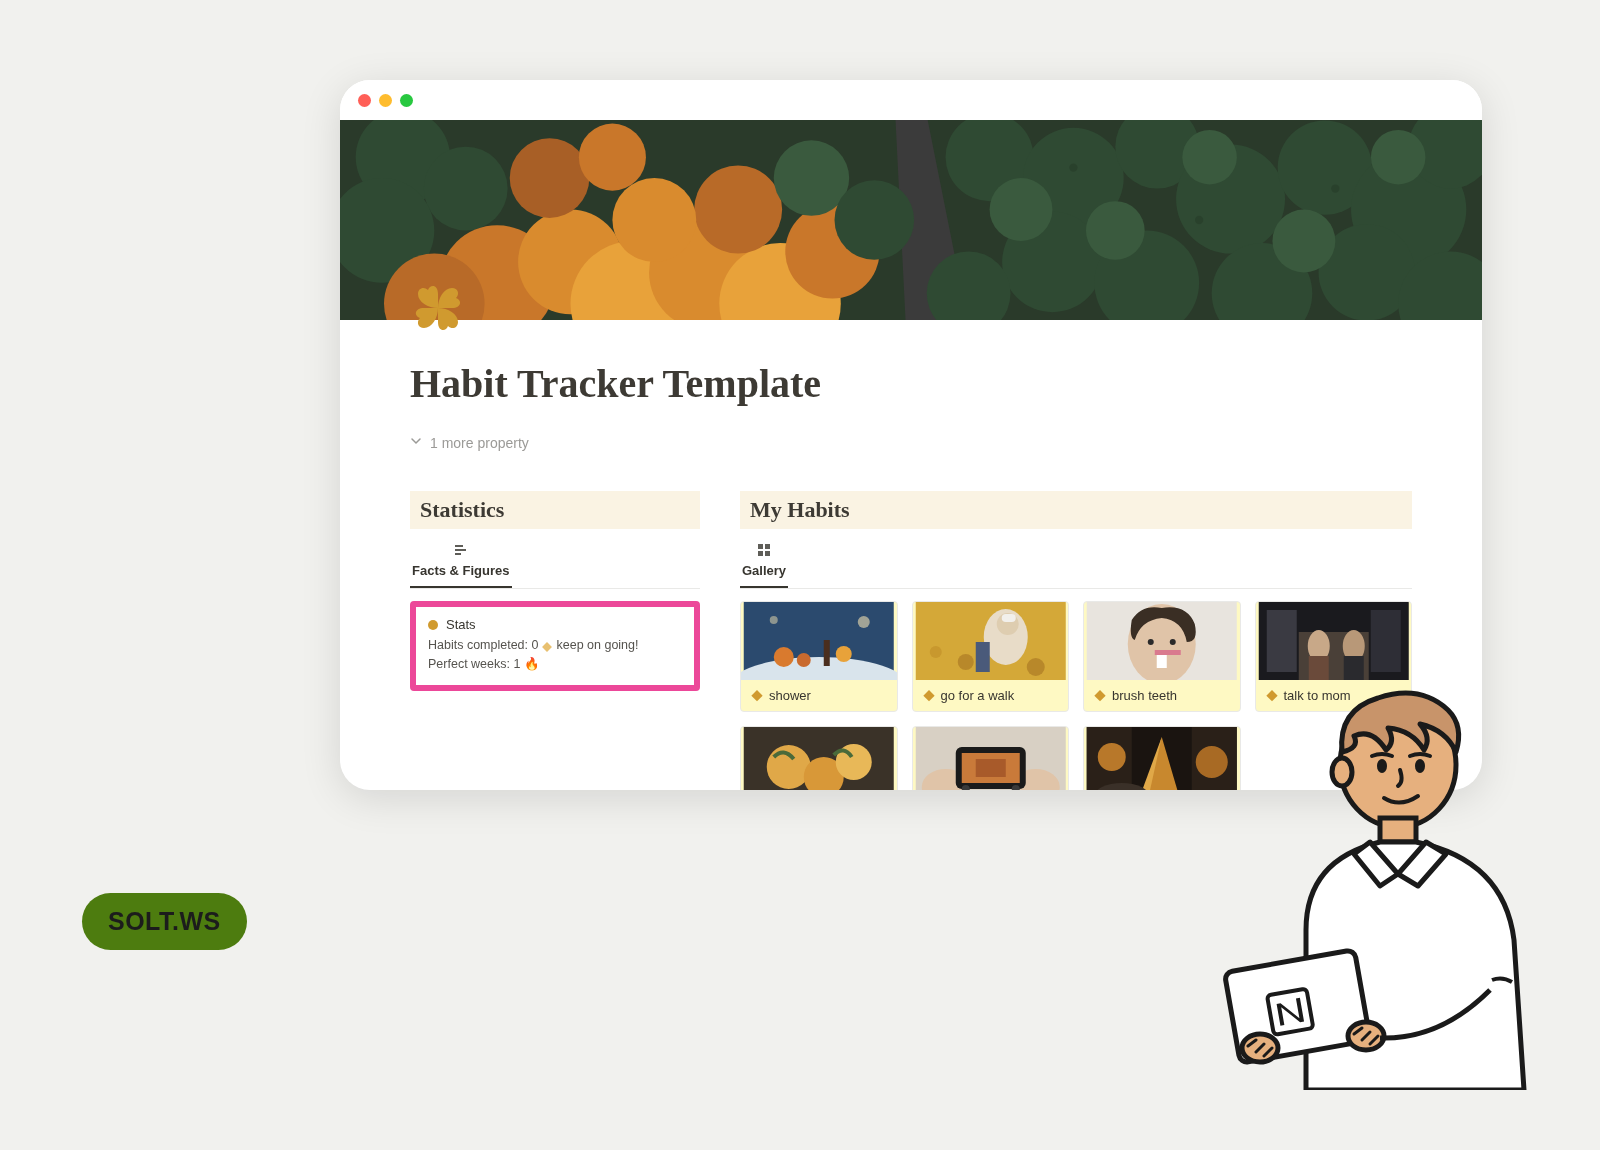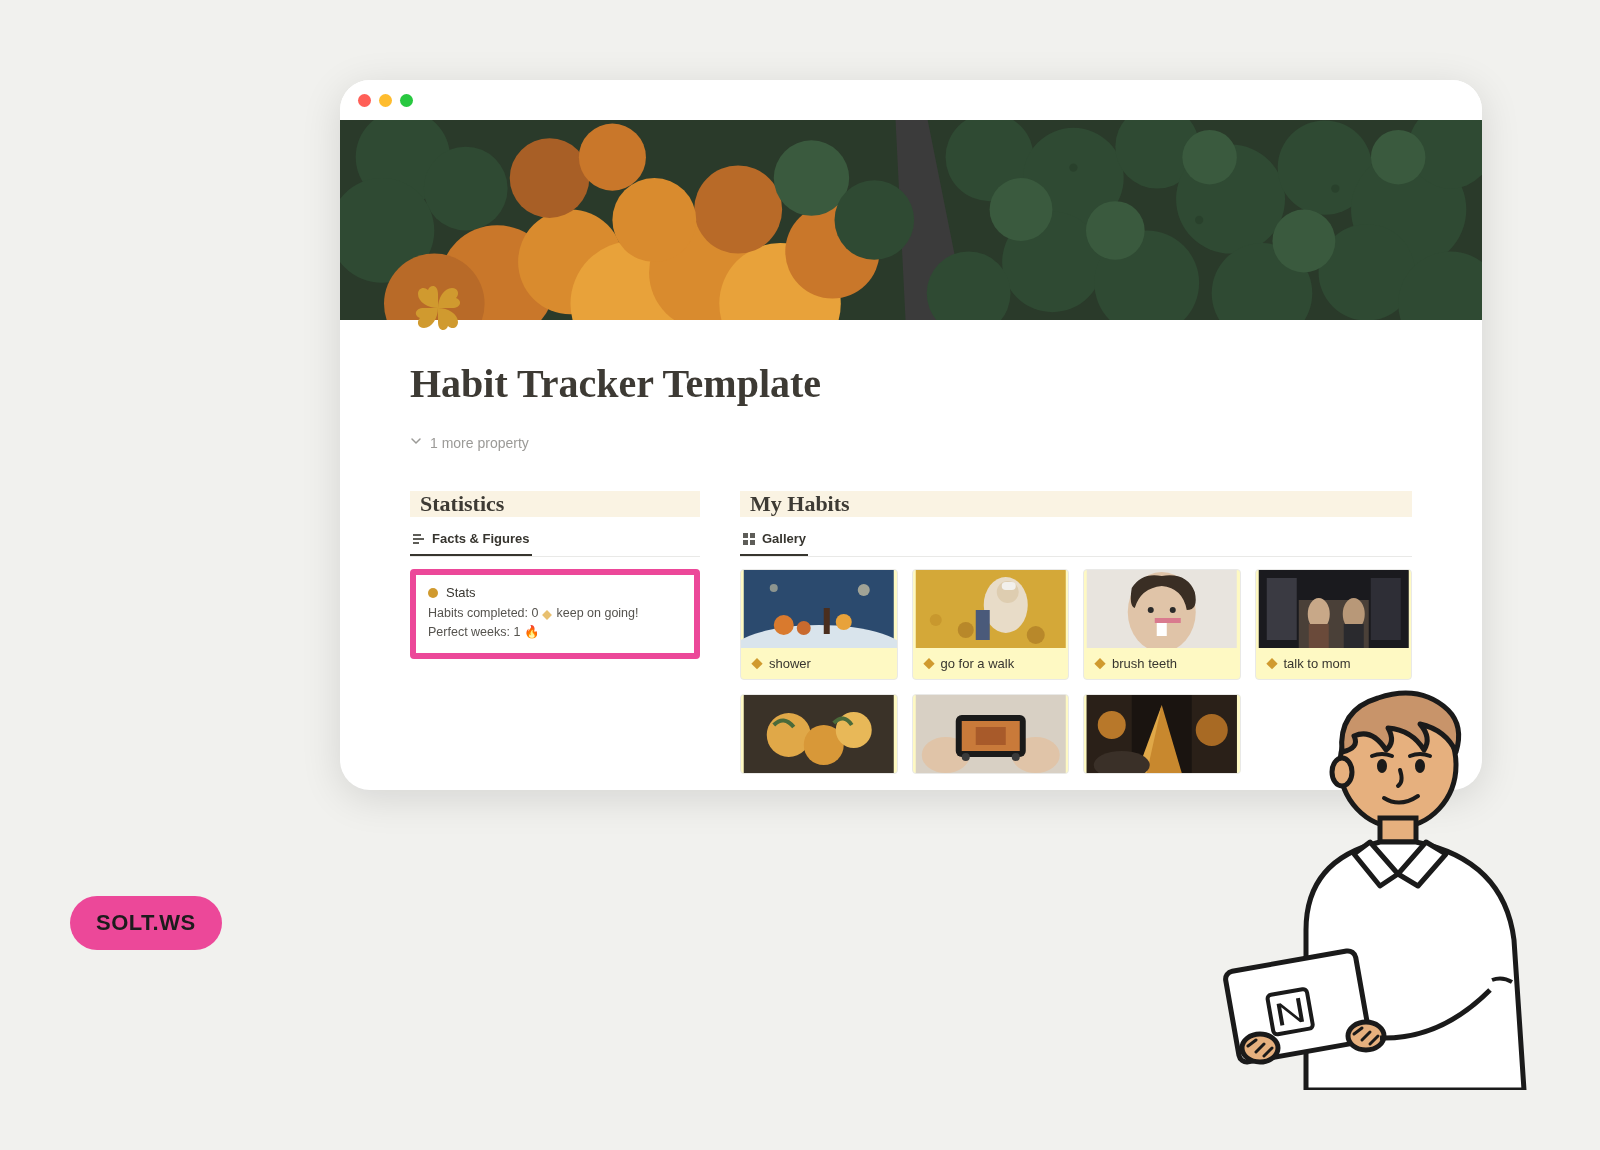--- a/index.html
+++ b/index.html
@@ -81,21 +81,21 @@
   .columns {
     display: flex;
     gap: 40px;
     align-items: flex-start;
   }
   .col-left { width: 290px; flex: 0 0 290px; }
   .col-right { flex: 1; }
 
   .section-header {
     background: #faf3e3;
-    padding: 0 10px;
+    padding: 6px 10px;
     font-size: 22px;
     font-weight: 700;
     color: #3d3a34;
     font-family: ui-serif, Georgia, serif;
     margin-bottom: 8px;
   }
   .view-tabs {
     display: flex;
     align-items: center;
     gap: 6px;
@@ -106,20 +106,21 @@
   }
   .view-tab {
     display: flex;
     align-items: center;
     gap: 6px;
     font-size: 13px;
     font-weight: 600;
     color: #37352f;
     padding: 6px 2px 8px 2px;
     border-bottom: 2px solid #37352f;
+    flex-direction: column;
   }
   .view-tab .vicon { width: 14px; height: 14px; opacity: 0.8; }
 
   .stats-card {
     border: 6px solid #ec4899;
     border-radius: 4px;
     padding: 10px 12px;
     font-family: -apple-system, "Segoe UI", sans-serif;
     font-size: 13px;
   }
@@ -156,28 +157,28 @@
     font-size: 13px;
     font-weight: 500;
     color: #37352f;
   }
   .diamond { width: 12px; height: 12px; }
   .row2 .card-thumb { height: 78px; }
 
   
   .badge {
     position: absolute;
-    left: 70px;
+    left: 82px;
     bottom: 200px;
-    background: #ec4899;
+    background: #4d7c0f;
     border-radius: 999px;
     padding: 14px 26px;
     font-family: -apple-system, "Segoe UI", sans-serif;
     font-weight: 800;
-    font-size: 22px;
+    font-size: 25px;
     letter-spacing: 0.5px;
     color: #1c1c1c;
   }
 
   
   .character {
     position: absolute;
     right: 40px;
     bottom: 60px;
     width: 340px;

